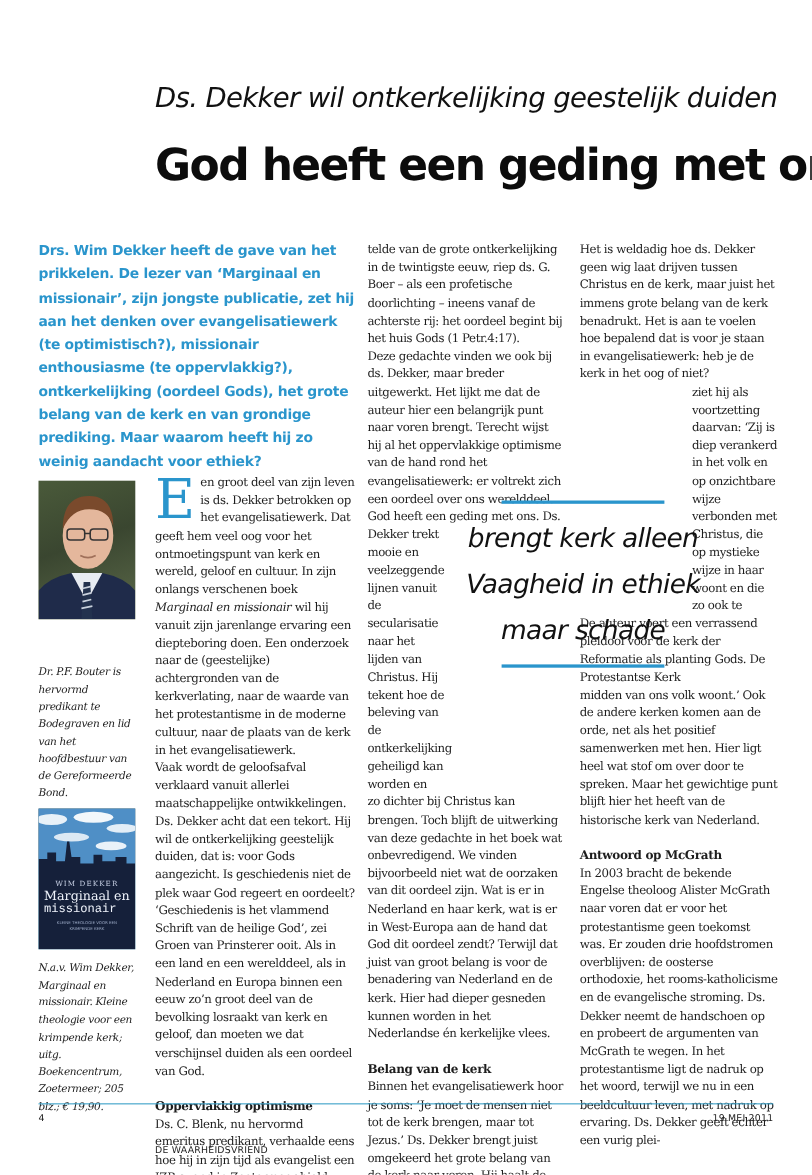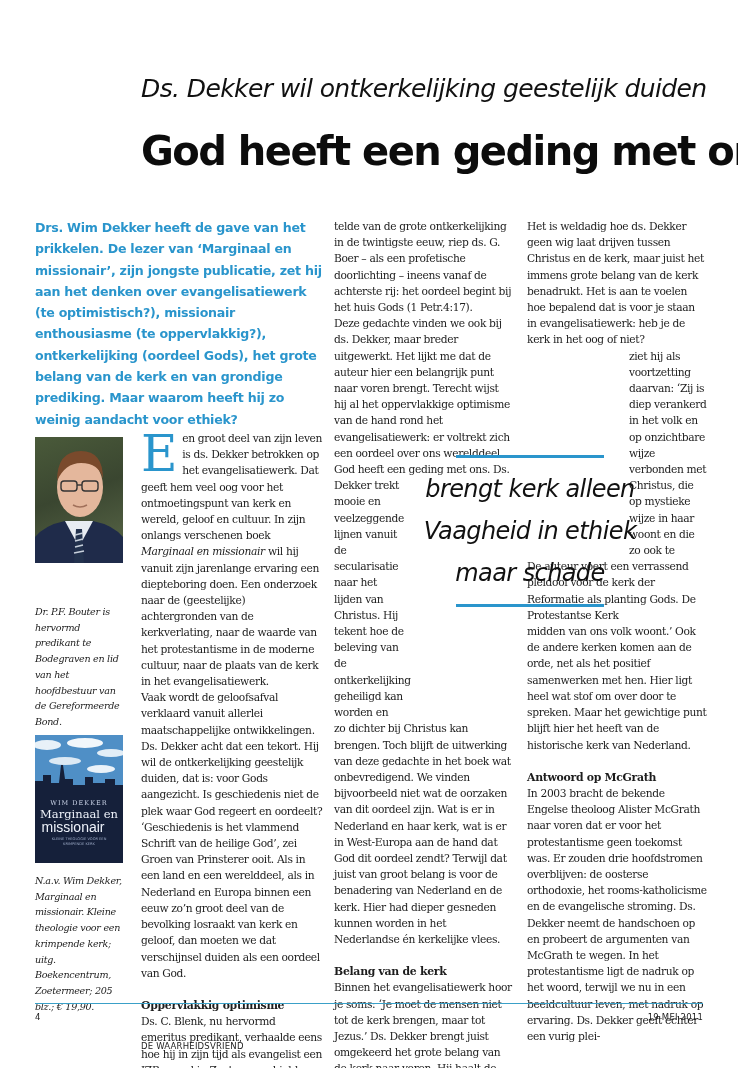--- a/index.html
+++ b/index.html
@@ -53,21 +53,21 @@
     <rect x="0" y="0" width="88" height="60" fill="#4f8fc6"></rect>
     <ellipse cx="12" cy="10" rx="14" ry="5" fill="#e8f1f8"></ellipse>
     <ellipse cx="50" cy="8" rx="18" ry="5" fill="#f2f7fb"></ellipse>
     <ellipse cx="76" cy="18" rx="14" ry="4" fill="#e3eef7"></ellipse>
     <ellipse cx="30" cy="26" rx="16" ry="4" fill="#dce9f4"></ellipse>
     <ellipse cx="66" cy="34" rx="14" ry="4" fill="#eaf2f9"></ellipse>
     <path d="M0 60 L0 46 L8 46 L8 40 L16 40 L16 48 L24 48 L26 30 L28 30 L30 44 L38 44 L38 50 L50 50 L50 42 L58 42 L58 48 L70 48 L70 44 L80 44 L80 50 L88 50 L88 128 L0 128 Z" fill="#15203a"></path>
   </svg>
   <div style="position:absolute;left:0;top:64px;width:88px;text-align:center;color:#c9d2e6;font-size:6.5px;letter-spacing:1px;font-family:'DejaVu Serif',serif;">WIM DEKKER</div>
   <div style="position:absolute;left:0;top:73px;width:88px;text-align:center;color:#eef2fa;font-size:11.5px;line-height:12px;font-family:'DejaVu Serif',serif;">Marginaal en</div>
-  <div style="position:absolute;left:0;top:86px;width:76px;text-align:center;color:#eef2fa;font-size:14px;line-height:12px;font-family:Liberation Sans, sans-serif;">missionair</div>
+  <div style="position:absolute;left:0;top:86px;width:76px;text-align:center;color:#eef2fa;font-size:11px;line-height:12px;font-family:Liberation Mono, monospace;">missionair</div>
   <div style="position:absolute;left:12px;top:102px;width:64px;text-align:center;color:#9aa8c4;font-size:3.6px;line-height:5px;font-family:'DejaVu Sans',sans-serif;">KLEINE THEOLOGIE VOOR EEN KRIMPENDE KERK</div>
 </div>
 <div class="abs caption" style="left:35px;top:873px;width:92px;">N.a.v. Wim Dekker, Marginaal en missionair. Kleine theologie voor een krimpende kerk; uitg. Boekencentrum, Zoetermeer; 205 blz.; € 19,90.</div>
 
 <div class="abs col" style="left:141px;top:431px;width:182px;">
   <p><span class="dropcap">E</span><span>en groot deel van zijn leven is ds. Dekker betrokken op het evangelisatiewerk. Dat geeft hem veel oog voor het ontmoetingspunt van kerk en wereld, geloof en cultuur. In zijn onlangs verschenen boek</span> <i>Marginaal en missionair</i> <span>wil hij vanuit zijn jarenlange ervaring een diepteboring doen. Een onderzoek naar de (geestelijke) achtergronden van de kerkverlating, naar de waarde van het protestantisme in de moderne cultuur, naar de plaats van de kerk in het evangelisatiewerk.</span></p>
   <p>Vaak wordt de geloofsafval verklaard vanuit allerlei maatschappelijke ontwikkelingen. Ds. Dekker acht dat een tekort. Hij wil de ontkerkelijking geestelijk duiden, dat is: voor Gods aangezicht. Is geschiedenis niet de plek waar God regeert en oordeelt? ‘Geschiedenis is het vlammend Schrift van de heilige God’, zei Groen van Prinsterer ooit. Als in een land en een werelddeel, als in Nederland en Europa binnen een eeuw zo’n groot deel van de bevolking losraakt van kerk en geloof, dan moeten we dat verschijnsel duiden als een oordeel van God.</p>
   <h4>Oppervlakkig optimisme</h4>
   <p>Ds. C. Blenk, nu hervormd emeritus predikant, verhaalde eens hoe hij in zijn tijd als evangelist een IZB-avond in Zoetermeer hield. Terwijl hij ver-</p>
 </div>

